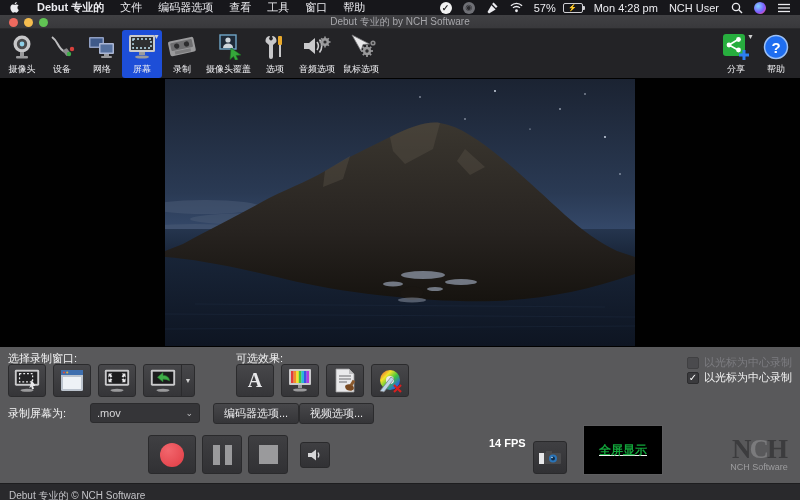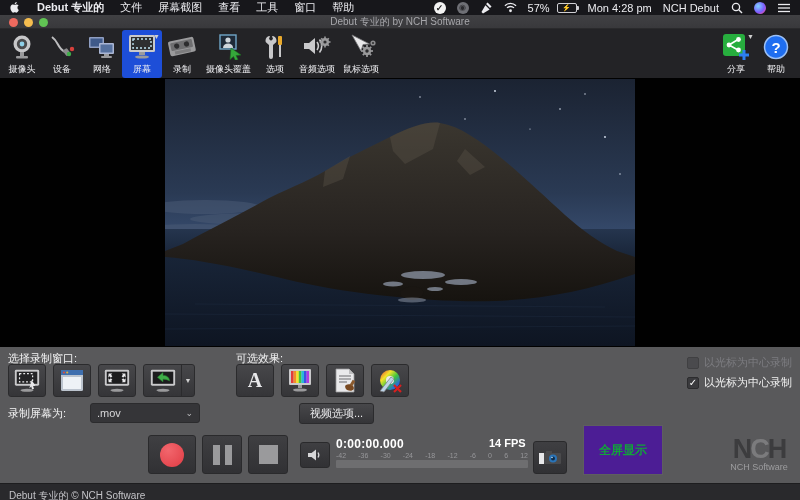--- a/index.html
+++ b/index.html
@@ -50,21 +50,21 @@
   .lab-select { position:absolute; left:8px; top:4px; }
   .lab-effects { position:absolute; left:236px; top:4px; }
 
   .btnrow { position:absolute; top:17px; display:flex; gap:7px; }
   .btnrow.g1 { left:8px; } .btnrow.g2 { left:236px; }
   .pbtn { width:38px; height:33px; background:linear-gradient(#47474a,#353538); border:1px solid #2b2b2d; border-radius:3px; display:flex; align-items:center; justify-content:center; }
   .pbtn.wide { width:52px; justify-content:flex-start; padding-left:5px; position:relative; }
   .pbtn .dd-seg { position:absolute; right:0; top:0; bottom:0; width:13px; border-left:1px solid #2b2b2d; display:flex; align-items:center; justify-content:center; font-size:7px; color:#cfcfcf; }
   .fxA { font-size:20px; font-weight:bold; color:#e8e8ea; font-family:"Liberation Serif", serif; }
 
-  .checks { position:absolute; right:8px; top:8px; display:flex; flex-direction:column; gap:5px; font-size:11px; }
+  .checks { position:absolute; right:8px; top:8px; display:flex; flex-direction:column; font-size:11px; }
   .chk { display:flex; align-items:center; gap:5px; }
   .box { width:12px; height:12px; border-radius:2px; background:#3a3a3d; border:1px solid #2c2c2e; display:flex; align-items:center; justify-content:center; color:#fff; font-size:10px; }
   .chk.disabled .box { background:#4a4a4d; border-color:#404042; }
   .chk.disabled span.cl { color:#7c7c80; }
 
   .row2 { position:absolute; top:56px; left:0; right:0; height:22px; }
   .lab-recordas { position:absolute; left:8px; top:3px; }
   .fmt-select { position:absolute; left:90px; top:0; width:110px; height:20px; background:#353538; border:1px solid #2b2b2d; border-radius:3px; color:#d6d6d8; font-size:11px; display:flex; align-items:center; padding:0 6px; }
   .fmt-select .chev { margin-left:auto; font-size:9px; color:#bdbdbf; }
   .tbtn { position:absolute; top:0; height:21px; background:linear-gradient(#47474a,#353538); border:1px solid #2b2b2d; border-radius:3px; color:#ececee; font-size:11px; display:flex; align-items:center; justify-content:center; padding:0 10px; }
@@ -81,44 +81,44 @@
   .sq { width:19px; height:19px; background:#9a9a9c; }
   .ctl.spk { left:300px; top:7px; width:30px; height:26px; }
 
   .timerblk { position:absolute; left:336px; top:2px; }
   .timer { font-size:12px; font-weight:bold; color:#ffffff; letter-spacing:.3px; }
   .ticks { display:flex; width:192px; justify-content:space-between; font-size:7px; color:#97979a; margin-top:1px; }
   .meter { width:192px; height:8px; background:#6e6e70; margin-top:1px; border-radius:1px; }
   .fps { position:absolute; left:489px; top:2px; font-size:11px; font-weight:bold; color:#fff; }
   .ctl.cam { left:533px; top:6px; width:34px; height:33px; }
 
-  .fullscreen-btn { position:absolute; left:583px; top:-10px; width:80px; height:50px; background:#4c1d95; border:1px solid #5e5e60; display:flex; align-items:center; justify-content:center; }
+  .fullscreen-btn { position:absolute; left:583px; top:-10px; width:80px; height:50px; background:#000000; border:1px solid #5e5e60; display:flex; align-items:center; justify-content:center;text-decoration:underline; }
   .fullscreen-btn span { color:#12a43a; font-size:12px; font-weight:bold; }
 
   .nchlogo { position:absolute; left:724px; top:1px; width:70px; text-align:center; }
-  .nch-big { font-size:27px; font-weight:bold; color:#3c3c3e; letter-spacing:-2px; line-height:26px; font-family:Liberation Sans, sans-serif; }
+  .nch-big { font-size:27px; font-weight:bold; color:#3c3c3e; letter-spacing:-2px; line-height:26px; font-family:Liberation Serif, serif; }
   .nch-big .c { color:#7b7b7d; }
   .nch-sub { font-size:9px; color:#9d9d9f; margin-top:0px; }
 
   
   .statusbar { height:17px; background:#29292c; display:flex; align-items:center; padding:12px 9px; font-size:10px; color:#c3c3c7; border-top:1px solid #1d1d1f; border-radius:0 0 5px 5px; }
 </style>
 </head>
 <body>
 
 <div class="menubar">
   <div class="left">
     <span class="apple">
       <svg width="11" height="12" viewBox="0 0 11 12">
           <path fill="#ececf0" d="M8.8 6.4c0-1.5 1.2-2.2 1.3-2.3-.7-1-1.8-1.2-2.2-1.2-.9-.1-1.8.6-2.3.6-.5 0-1.2-.6-2-.6C2.6 2.9 1.6 3.5 1 4.5c-1.1 1.9-.3 4.8.8 6.4.5.8 1.1 1.6 1.9 1.6.8 0 1-.5 2-.5.9 0 1.1.5 2 .5.8 0 1.4-.8 1.9-1.5.6-.9.8-1.7.8-1.8-.1 0-1.6-.6-1.6-2.8zM7.3 1.9c.4-.5.7-1.2.6-1.9-.6 0-1.4.4-1.8 1-.4.4-.7 1.1-.6 1.8.7.1 1.4-.4 1.8-.9z" transform="scale(.85)"></path>
         </svg>
     </span>
     <span class="appname menu-item">Debut 专业的</span>
     <span class="menu-item">文件</span>
-    <span class="menu-item">屏幕截图</span>
+    <span class="menu-item">编码器选项</span>
     <span class="menu-item">查看</span>
     <span class="menu-item">工具</span>
     <span class="menu-item">窗口</span>
     <span class="menu-item">帮助</span>
   </div>
   <div class="right">
     <span class="circle-check">✓</span>
     <span class="circle-dim">◉</span>
     <span class="mb-ic">
       <svg width="11" height="12" viewBox="0 0 12 13">
@@ -130,21 +130,21 @@
           <path d="M1 3.6C2.7 2 4.8 1.1 7 1.1S11.3 2 13 3.6" stroke="#ececf0" stroke-width="1.4" fill="none"></path>
           <path d="M3.2 5.9C4.3 4.9 5.6 4.4 7 4.4s2.7.5 3.8 1.5" stroke="#ececf0" stroke-width="1.4" fill="none"></path>
           <circle cx="7" cy="9" r="1.5" fill="#ececf0"></circle>
         </svg>
     </span>
     <span class="battery">
       <span>57%</span>
       <span class="batt-shape">⚡</span>
     </span>
     <span>Mon 4:28 pm</span>
-    <span>NCH Debut</span>
+    <span>NCH User</span>
     <span class="mb-ic">
       <svg width="12" height="12" viewBox="0 0 12 12">
           <circle cx="5" cy="5" r="3.6" stroke="#ececf0" stroke-width="1.3" fill="none"></circle>
           <line x1="7.8" y1="7.8" x2="11" y2="11" stroke="#ececf0" stroke-width="1.4"></line>
         </svg>
     </span>
     <span class="siri-orb"></span>
     <span class="mb-ic">
       <svg width="12" height="10" viewBox="0 0 12 10">
           <g stroke="#ececf0" stroke-width="1.3">
@@ -505,20 +505,21 @@
       <span class="cl">以光标为中心录制</span>
     </label>
   </div>
 
   <div class="row2">
     <span class="plabel lab-recordas">录制屏幕为:</span>
     <div class="fmt-select">
       <span>.mov</span>
       <span class="chev">⌄</span>
     </div>
+    <button class="tbtn enc">编码器选项...</button>
     <button class="tbtn vid">视频选项...</button>
   </div>
 
   <div class="transport">
     <div class="ctl rec">
       <span class="rec-dot"></span>
     </div>
     <div class="ctl pause">
       <span class="pbar"></span>
         <span class="pbar"></span>
@@ -526,36 +527,20 @@
     <div class="ctl stop">
       <span class="sq"></span>
     </div>
     <div class="ctl spk">
       <svg width="16" height="14" viewBox="0 0 16 14">
           <path d="M1 5h3.5L9 1.5v11L4.5 9H1z" fill="#d6d6d8"></path>
           <path d="M11 4.5a4.5 4.5 0 0 1 0 5" stroke="#d6d6d8" stroke-width="1.3" fill="none"></path>
         </svg>
     </div>
 
-    <div class="timerblk">
-      <div class="timer">0:00:00.000</div>
-      <div class="ticks">
-        <span>-42</span>
-        <span>-36</span>
-        <span>-30</span>
-        <span>-24</span>
-        <span>-18</span>
-        <span>-12</span>
-        <span>-6</span>
-        <span>0</span>
-        <span>6</span>
-        <span>12</span>
-      </div>
-      <div class="meter"></div>
-    </div>
 
     <span class="fps">14 FPS</span>
 
     <div class="ctl cam">
       <svg width="22" height="15" viewBox="0 0 22 15">
           <rect x="0" y="3" width="5" height="11" fill="#e8e8ea"></rect>
           <rect x="5" y="3" width="17" height="11" rx="1" fill="#4a4a4c"></rect>
           <rect x="7" y="1" width="6" height="3" fill="#4a4a4c"></rect>
           <circle cx="14" cy="8.5" r="4" fill="#2a74b8"></circle>
           <circle cx="14" cy="8.5" r="2" fill="#0f2c4a"></circle>

